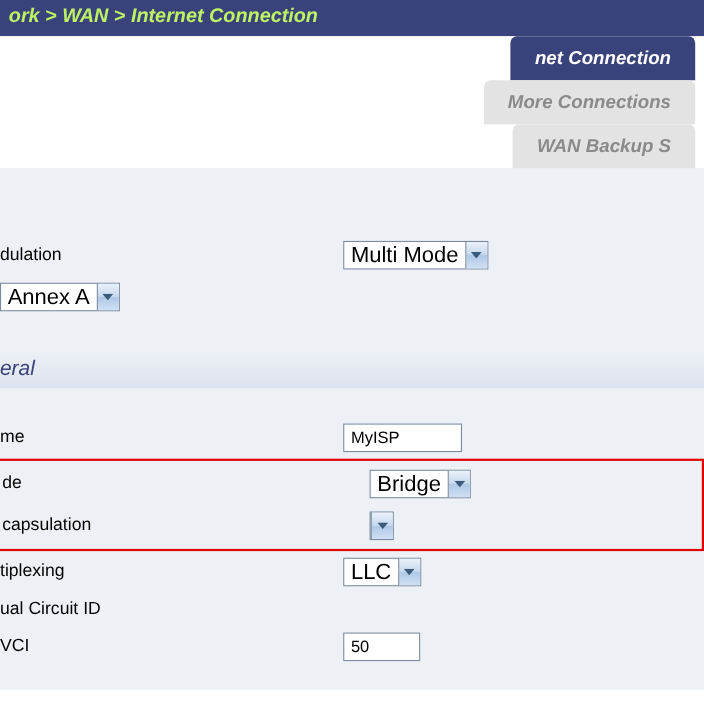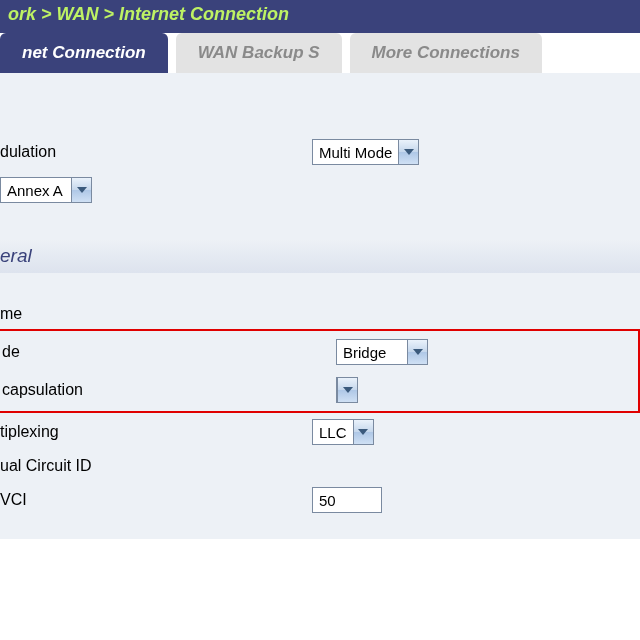--- a/index.html
+++ b/index.html
@@ -18,20 +18,21 @@
     font-weight: bold;
     font-style: italic;
     padding: 4px 8px 8px 8px;
     font-size: 18px;
   }
   .tabbar {
     display: flex;
     align-items: flex-end;
     padding-left: 0;
     background: #fff;
+    flex-direction: column;
   }
   .tab {
     padding: 10px 22px;
     margin-right: 8px;
     font-size: 17px;
     font-weight: bold;
     border-radius: 6px 6px 0 0;
     cursor: pointer;
     white-space: nowrap;
   }
@@ -74,21 +75,21 @@
   .control-cell { flex: 1; }
   .selectwrap {
     display: inline-flex;
     align-items: stretch;
     border: 1px solid #7a8aa0;
     background: #fff;
     height: 26px;
   }
   .selectwrap .val {
     padding: 2px 6px;
-    font-size: 15px;
+    font-size: 20px;
     min-width: 70px;
     display: flex;
     align-items: center;
     border-radius: 10px;
   }
   .selectwrap.wide .val { min-width: 82px; }
   .selectwrap .arrow {
     width: 20px;
     background: linear-gradient(to bottom, #eaf2fb 0%, #c5d7ec 50%, #aec7e6 50%, #cfe0f4 100%);
     border-left: 1px solid #7a8aa0;
@@ -112,22 +113,22 @@
     margin-left: -6px;
   }
 </style>
 </head>
 <body>
 
 <div class="breadcrumb">ork  &gt;  WAN  &gt;  Internet Connection</div>
 
 <div class="tabbar">
   <div class="tab active">net Connection</div>
+  <div class="tab inactive">More Connections</div>
   <div class="tab inactive">WAN Backup S</div>
-  <div class="tab inactive">More Connections</div>
 </div>
 
 <div class="panel">
   <div class="section-gap"></div>
 
   <div class="row">
     <div class="label-cell">dulation</div>
     <div class="control-cell">
       <div class="selectwrap wide">
         <span class="val">Multi Mode</span>
@@ -152,20 +153,23 @@
       </div>
     </div>
   </div>
 
   <div style="height:30px"></div>
   <div class="section-heading">eral</div>
   <div style="height:26px"></div>
 
   <div class="row">
     <div class="label-cell">me</div>
+    <div class="control-cell">
+      <input class="txt" type="text" value="MyISP" style="">
+    </div>
   </div>
 
   <div class="redbox">
     <div class="row" style="padding-left:6px">
       <div class="label-cell" style="width:334px">de</div>
       <div class="control-cell">
         <div class="selectwrap">
           <span class="val">Bridge</span>
           <span class="arrow">
             <svg viewBox="0 0 10 6">

